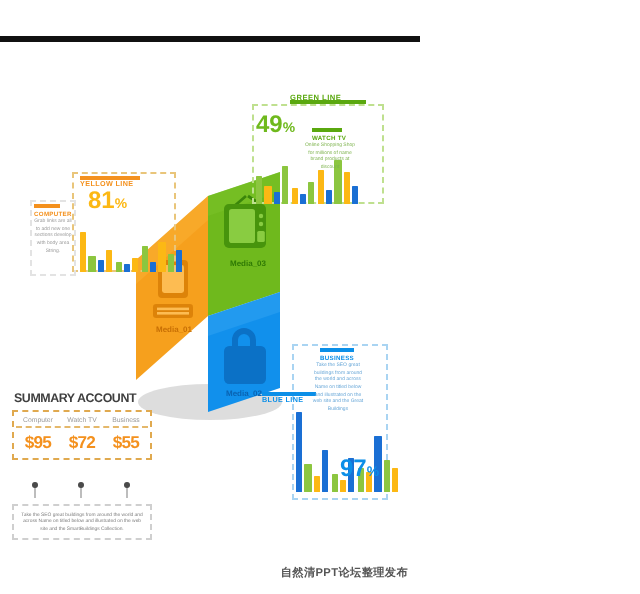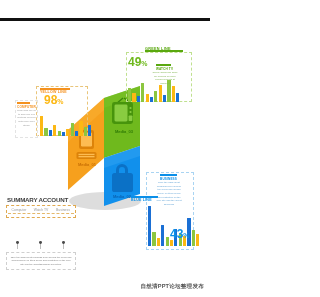--- a/index.html
+++ b/index.html
@@ -238,21 +238,21 @@
     </g>
     <text x="47" y="114" font-size="4" font-family="Liberation Sans, sans-serif" fill="#0a63b2" font-weight="bold">Media_02</text>
   </svg>
 
   <div class="dashbox" style="left:36px; top:86px; width:52px; height:50px; border-color:#e9c57a;"></div>
 
   <div class="ruleline" style="left:40px; top:88px; width:30px; background:#f4911e;"></div>
   <div class="lbl" style="left:40px; top:90px; font-size:3.6px; font-weight:bold; color:#f4911e; letter-spacing:0.2px;">YELLOW LINE</div>
 
   <div class="pct" style="left:44px; top:94px; font-size:12px; color:#fcb814;">
-    <span>98</span><span class="sm">%</span>
+    <span>81</span><span class="sm">%</span>
   </div>
 
   <div class="bars" style="left:40px; top:108px; height:28px;">
     <i style="height:20px; background:#fcb814;"></i>
     <i style="height:8px;  background:#8cc63f;"></i>
     <i style="height:6px;  background:#1a6fd4;"></i>
     <i style="height:11px; background:#fcb814;"></i>
     <i style="height:5px;  background:#8cc63f;"></i>
     <i style="height:4px;  background:#1a6fd4;"></i>
     <i style="height:7px;  background:#fcb814;"></i>
@@ -314,31 +314,36 @@
     <i style="height:6px;  background:#fcb814;"></i>
     <i style="height:17px; background:#1a6fd4;"></i>
     <i style="height:12px; background:#8cc63f;"></i>
     <i style="height:10px; background:#fcb814;"></i>
     <i style="height:28px; background:#1a6fd4;"></i>
     <i style="height:16px; background:#8cc63f;"></i>
     <i style="height:12px; background:#fcb814;"></i>
   </div>
 
   <div class="pct" style="left:170px; top:228px; font-size:12px; color:#0b8fe8;">
-    <span>43</span><span class="sm">%</span>
+    <span>97</span><span class="sm">%</span>
   </div>
 
   <div id="summary-card">
     <div id="summary-title">SUMMARY ACCOUNT</div>
     <div id="summary-table">
       <div id="summary-head">
         <span>Computer</span>
         <span>Watch TV</span>
         <span>Business</span>
       </div>
+      <div id="summary-vals">
+        <span>$95</span>
+        <span>$72</span>
+        <span>$55</span>
+      </div>
     </div>
   </div>
 
   <div class="tick-row">
     <div class="tick" style="left:11px;"></div>
     <div class="tick" style="left:34px;"></div>
     <div class="tick" style="left:57px;"></div>
   </div>
 
   <div id="summary-note">Take the SEO great buildings from around the world and across Name on titled below and illustrated on the web site and the SmartBuildings Collection.</div>

